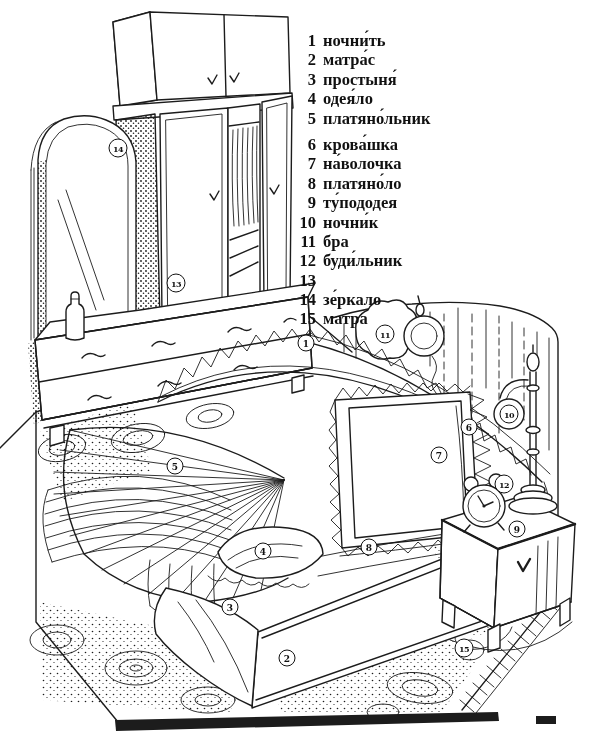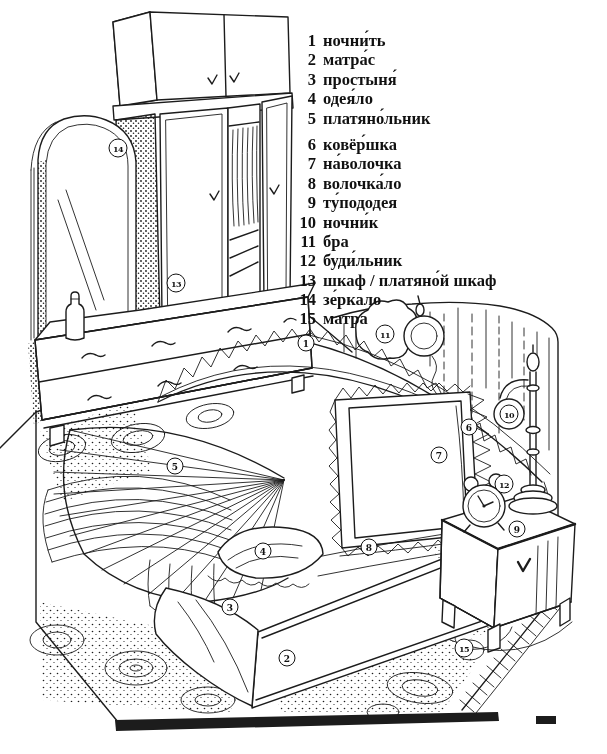--- a/index.html
+++ b/index.html
@@ -355,31 +355,31 @@
       <span class="label">одея́ло</span>
     </div>
 
     <div class="vocab-row">
       <span class="num">5</span>
       <span class="label">платяно́льник</span>
     </div>
 
     <div class="vocab-row">
       <span class="num">6</span>
-      <span class="label">ковёр́шка</span>
+      <span class="label">крова́шка</span>
     </div>
 
     <div class="vocab-row">
       <span class="num">7</span>
       <span class="label">на́волочка</span>
     </div>
 
     <div class="vocab-row">
       <span class="num">8</span>
-      <span class="label">волочка́ло</span>
+      <span class="label">платяно́ло</span>
     </div>
 
     <div class="vocab-row">
       <span class="num">9</span>
       <span class="label">ту́пододея</span>
     </div>
 
     <div class="vocab-row">
       <span class="num">10</span>
       <span class="label">ночни́к</span>
@@ -390,21 +390,20 @@
       <span class="label">бра</span>
     </div>
 
     <div class="vocab-row">
       <span class="num">12</span>
       <span class="label">буди́льник</span>
     </div>
 
     <div class="vocab-row">
       <span class="num">13</span>
-      <span class="label">шкаф / платяно́й шкаф</span>
     </div>
 
     <div class="vocab-row">
       <span class="num">14</span>
       <span class="label">зе́ркало</span>
     </div>
 
     <div class="vocab-row">
       <span class="num">15</span>
       <span class="label">матра</span>

